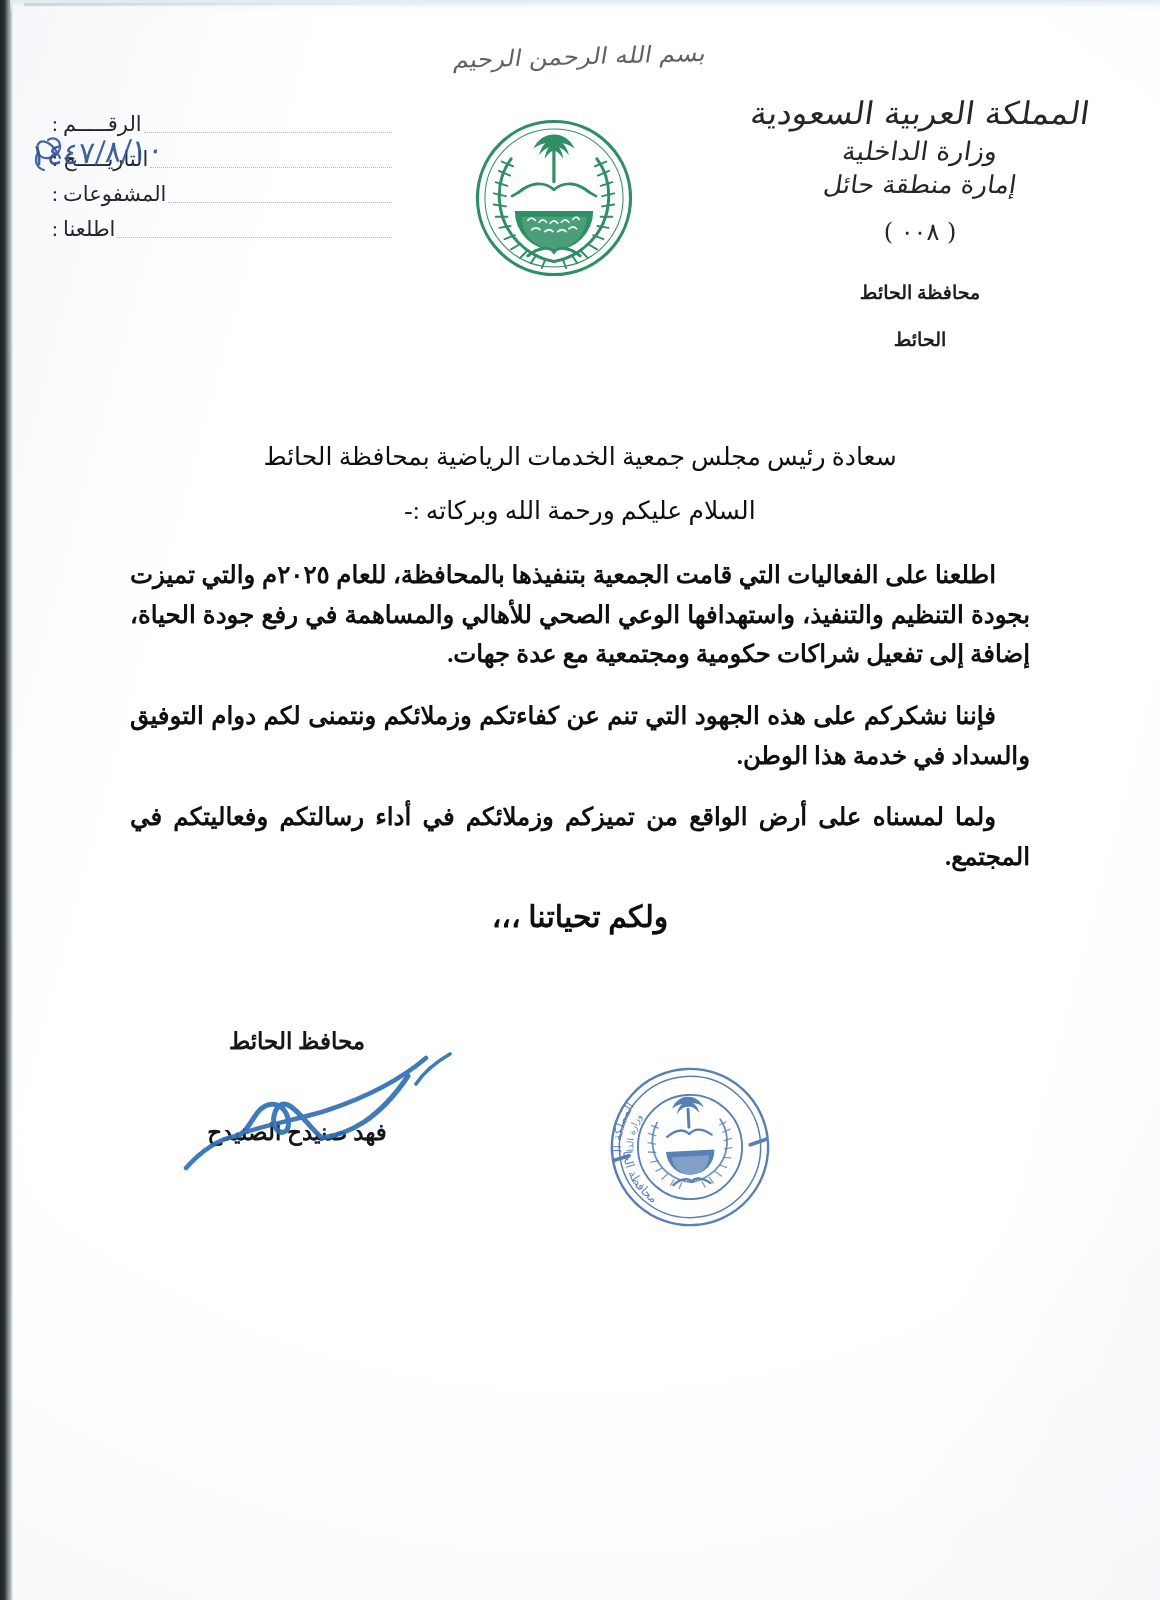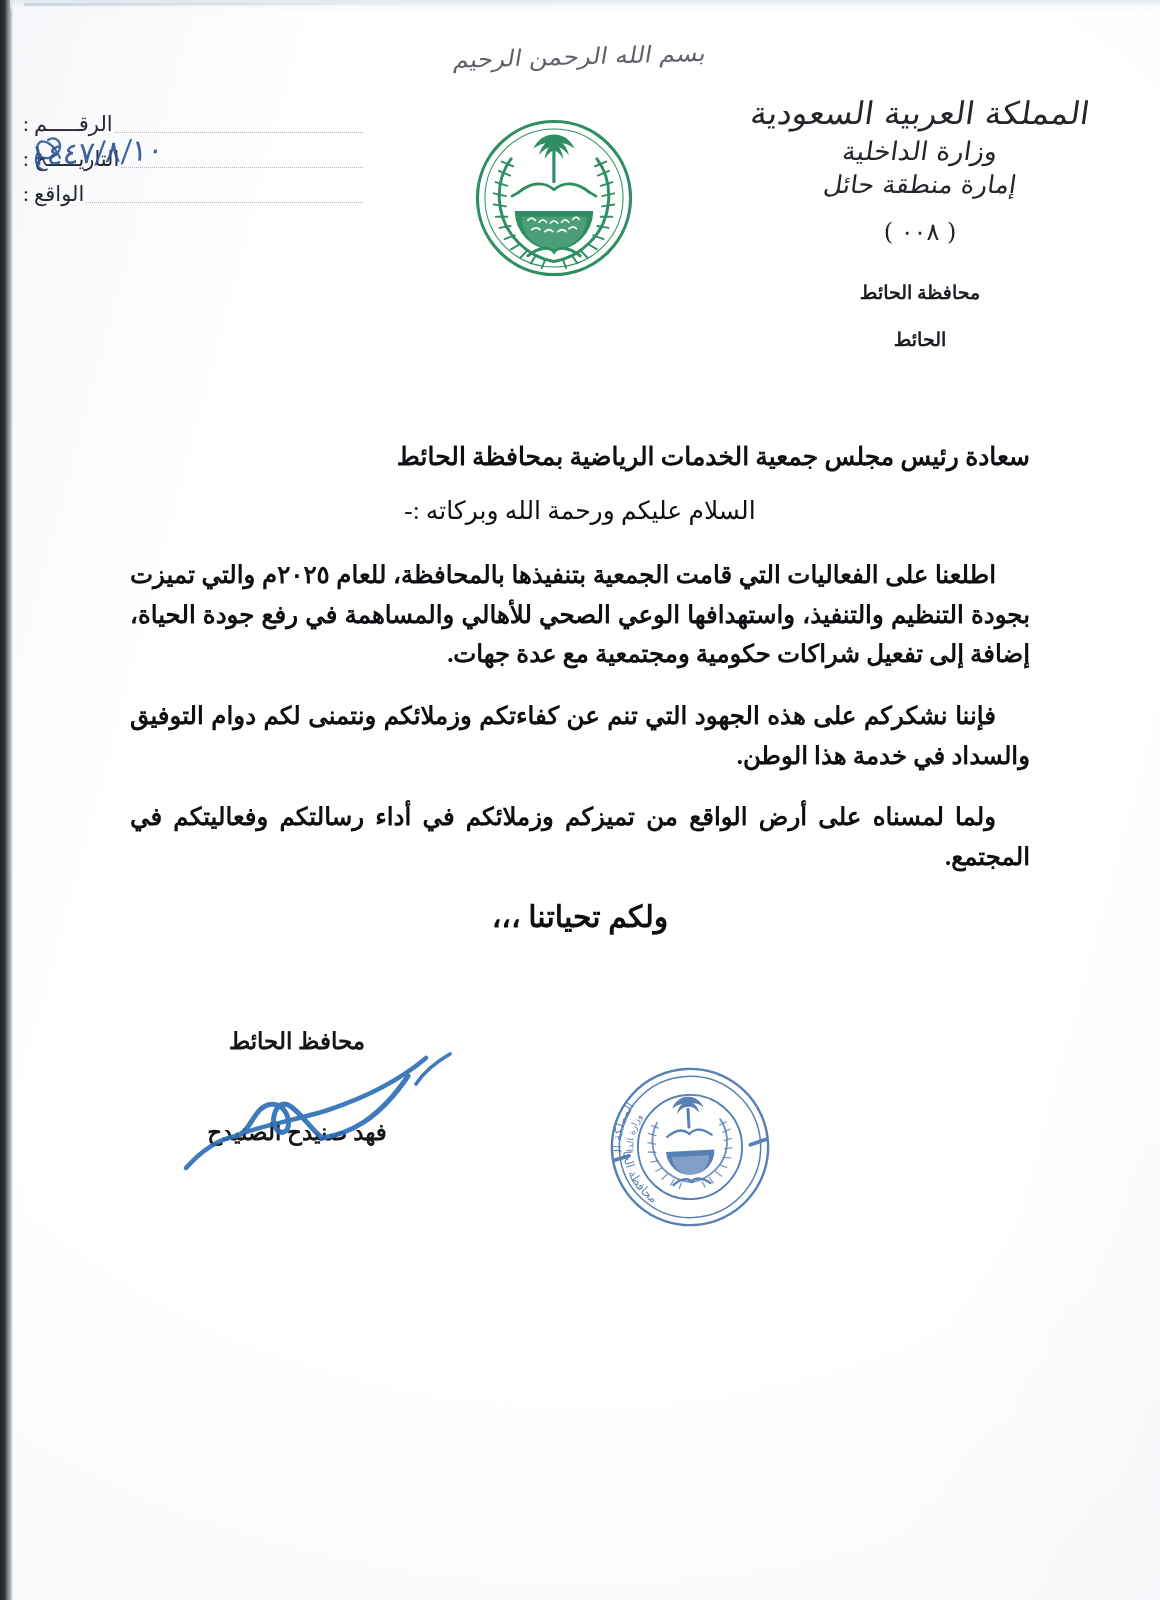--- a/index.html
+++ b/index.html
@@ -66,21 +66,21 @@
     color: #3a3f47;
     letter-spacing: -1px;
     transform: skewX(-11deg) rotate(-1.6deg) scaleY(0.92);
     opacity: 0.82;
   }
 
   
   .ref-block {
     position: absolute;
     top: 104px;
-    left: 23px;
+    left: 52px;
     width: 345px;
     direction: rtl;
   }
   .ref-row {
     display: flex;
     align-items: flex-end;
     justify-content: flex-start;
     flex-direction: row-reverse;
     height: 35px;
     position: relative;
@@ -176,22 +176,22 @@
     top: 438px;
     left: 130px;
     width: 900px;
     direction: rtl;
     text-align: justify;
     font-family: "Liberation Serif", "DejaVu Serif", serif;
     color: #0e0f12;
   }
   .addressee {
     font-size: 25px;
-    font-weight: bold;
-    text-align: right;
+    font-weight: normal;
+    text-align: center;
     line-height: 1.5;
     margin-bottom: 16px;
   }
   .greeting {
     font-size: 25px;
     font-weight: normal;
     text-align: center;
     line-height: 1.5;
     margin-bottom: 26px;
   }
@@ -267,21 +267,25 @@
   <div class="ref-block">
     <div class="ref-row">
       <span class="ref-label">الرقـــــم :</span>
       <span class="ref-line"></span>
     </div>
     <div class="ref-row">
       <span class="ref-label">التاريـــــخ :</span>
       <span class="ref-line"></span>
     </div>
     <div class="ref-row">
-      <span class="ref-label">الواقع :</span>
+      <span class="ref-label">المشفوعات :</span>
+      <span class="ref-line"></span>
+    </div>
+    <div class="ref-row">
+      <span class="ref-label">اطلعنا :</span>
       <span class="ref-line"></span>
     </div>
   </div>
 
   <div class="handwriting-date">١٤٤٧/٨/١٠</div>
 
   <svg class="hw-flourish" viewBox="0 0 70 50">
     <path d="M32 30 C 22 8, 6 10, 10 24 C 13 34, 30 31, 32 20 C 33 12, 26 8, 20 12" fill="none" stroke="#2f5597" stroke-width="2.2" stroke-linecap="round" opacity="0.9"></path>
     <path d="M10 24 C 6 32, 8 40, 16 42" fill="none" stroke="#2f5597" stroke-width="2.2" stroke-linecap="round" opacity="0.9"></path>
   </svg>

